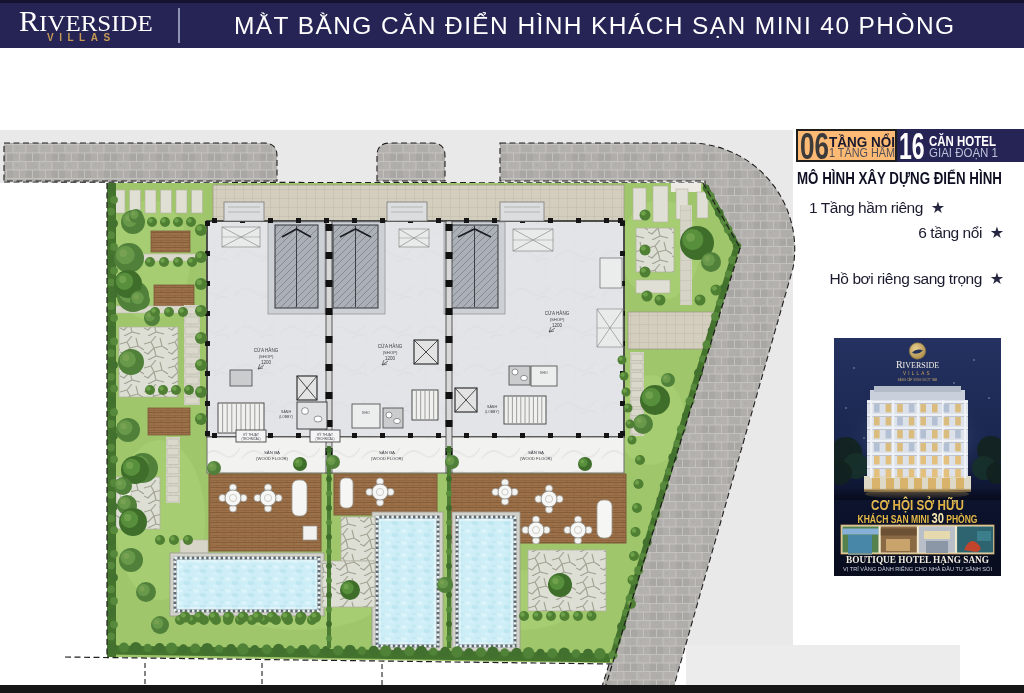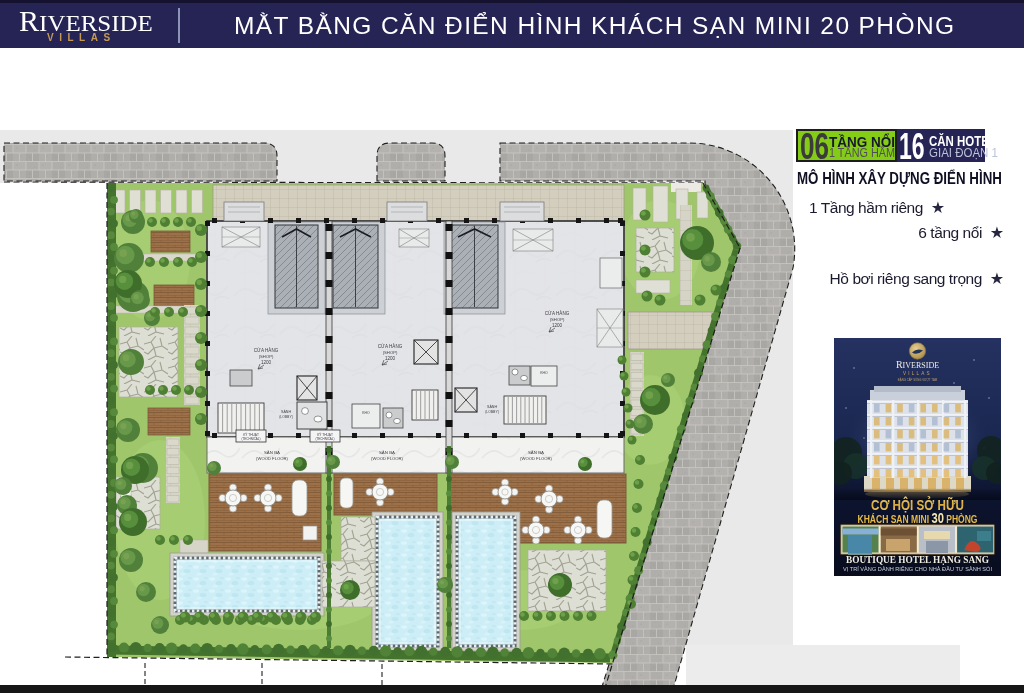--- a/index.html
+++ b/index.html
@@ -804,28 +804,28 @@
   <div class="abs" style="left:0;top:0;width:1024px;height:48px;background:#262355;"></div>
   <div class="abs" style="left:0;top:0;width:1024px;height:3px;background:#14122e;"></div>
 
   <div class="abs" style="left:19px;top:5px;width:260px;height:42px;color:#fff;">
     <div style="font-family:'Liberation Serif',serif;font-size:24px;letter-spacing:0px;transform:scaleX(1.04);transform-origin:left;white-space:nowrap;"><span style="font-size:29px;">R</span>IVERSIDE</div>
     <div style="position:absolute;left:28px;top:27px;font-size:10px;letter-spacing:5.5px;color:#c49a52;font-weight:bold;">VILLAS</div>
   </div>
 
   <div class="abs" style="left:178px;top:8px;width:1.5px;height:35px;background:#8d93b6;"></div>
 
-  <div class="abs" style="left:234px;top:12px;white-space:nowrap;color:#fff;font-size:24.5px;letter-spacing:1.4px;">MẰT BẰNG CĂN ĐIỂN HÌNH KHÁCH SẠN MINI 20 PHÒNG</div>
-
-  <div class="abs" style="left:796px;top:129px;width:97px;height:29px;background:#84cc16;border:2px solid #1d1d1d;">
+  <div class="abs" style="left:234px;top:12px;white-space:nowrap;color:#fff;font-size:24.5px;letter-spacing:1.4px;">MẰT BẰNG CĂN ĐIỂN HÌNH KHÁCH SẠN MINI 40 PHÒNG</div>
+
+  <div class="abs" style="left:796px;top:129px;width:97px;height:29px;background:#fdba74;border:2px solid #1d1d1d;">
     <span style="position:absolute;display:inline-block;left:2px;top:-5px;font-size:36px;font-weight:bold;color:#3b3b3b;transform:scaleX(0.725);transform-origin:left;">06</span>
     <span style="position:absolute;display:inline-block;left:31px;top:3px;font-size:14px;font-weight:bold;color:#17172e;transform:scaleX(0.963);transform-origin:left;white-space:nowrap;">TẦNG NỔI</span>
     <span style="position:absolute;display:inline-block;left:31px;top:15px;font-size:12.5px;color:#4e4e58;transform:scaleX(0.866);transform-origin:left;white-space:nowrap;">1 TẦNG HẦM</span>
   </div>
-  <div class="abs" style="left:897px;top:129px;width:88px;height:33px;background:#262355;">
+  <div class="abs" style="left:897px;top:129px;width:128px;height:33px;background:#262355;">
     <span style="position:absolute;display:inline-block;left:2px;top:-3px;font-size:36px;font-weight:bold;color:#fff;transform:scaleX(0.64);transform-origin:left;">16</span>
     <span style="position:absolute;display:inline-block;left:32px;top:4px;font-size:14px;font-weight:bold;color:#fff;transform:scaleX(0.82);transform-origin:left;white-space:nowrap;">CĂN HOTEL</span>
     <span style="position:absolute;display:inline-block;left:32px;top:17px;font-size:12.5px;color:#bcc3da;transform:scaleX(0.92);transform-origin:left;white-space:nowrap;">GIAI ĐOẠN 1</span>
   </div>
 
   <div class="abs" style="left:797px;top:169px;"><span style="display:inline-block;font-size:16.5px;font-weight:bold;color:#101024;white-space:nowrap;transform:scaleX(0.808);transform-origin:left;">MÔ HÌNH XÂY DỰNG ĐIỂN HÌNH</span></div>
 
   <div class="abs" style="left:750px;top:196px;width:254px;font-size:15.5px;letter-spacing:-0.45px;color:#1b1b2f;">
     <div style="text-align:center;height:24.7px;line-height:24.7px;">1 Tầng hầm riêng&nbsp;&nbsp;<span style="font-size:16px;letter-spacing:0;color:#262640;">★</span></div>
     <div style="text-align:right;height:24.7px;line-height:24.7px;">6 tầng nổi&nbsp;&nbsp;<span style="font-size:16px;letter-spacing:0;color:#262640;">★</span></div>

